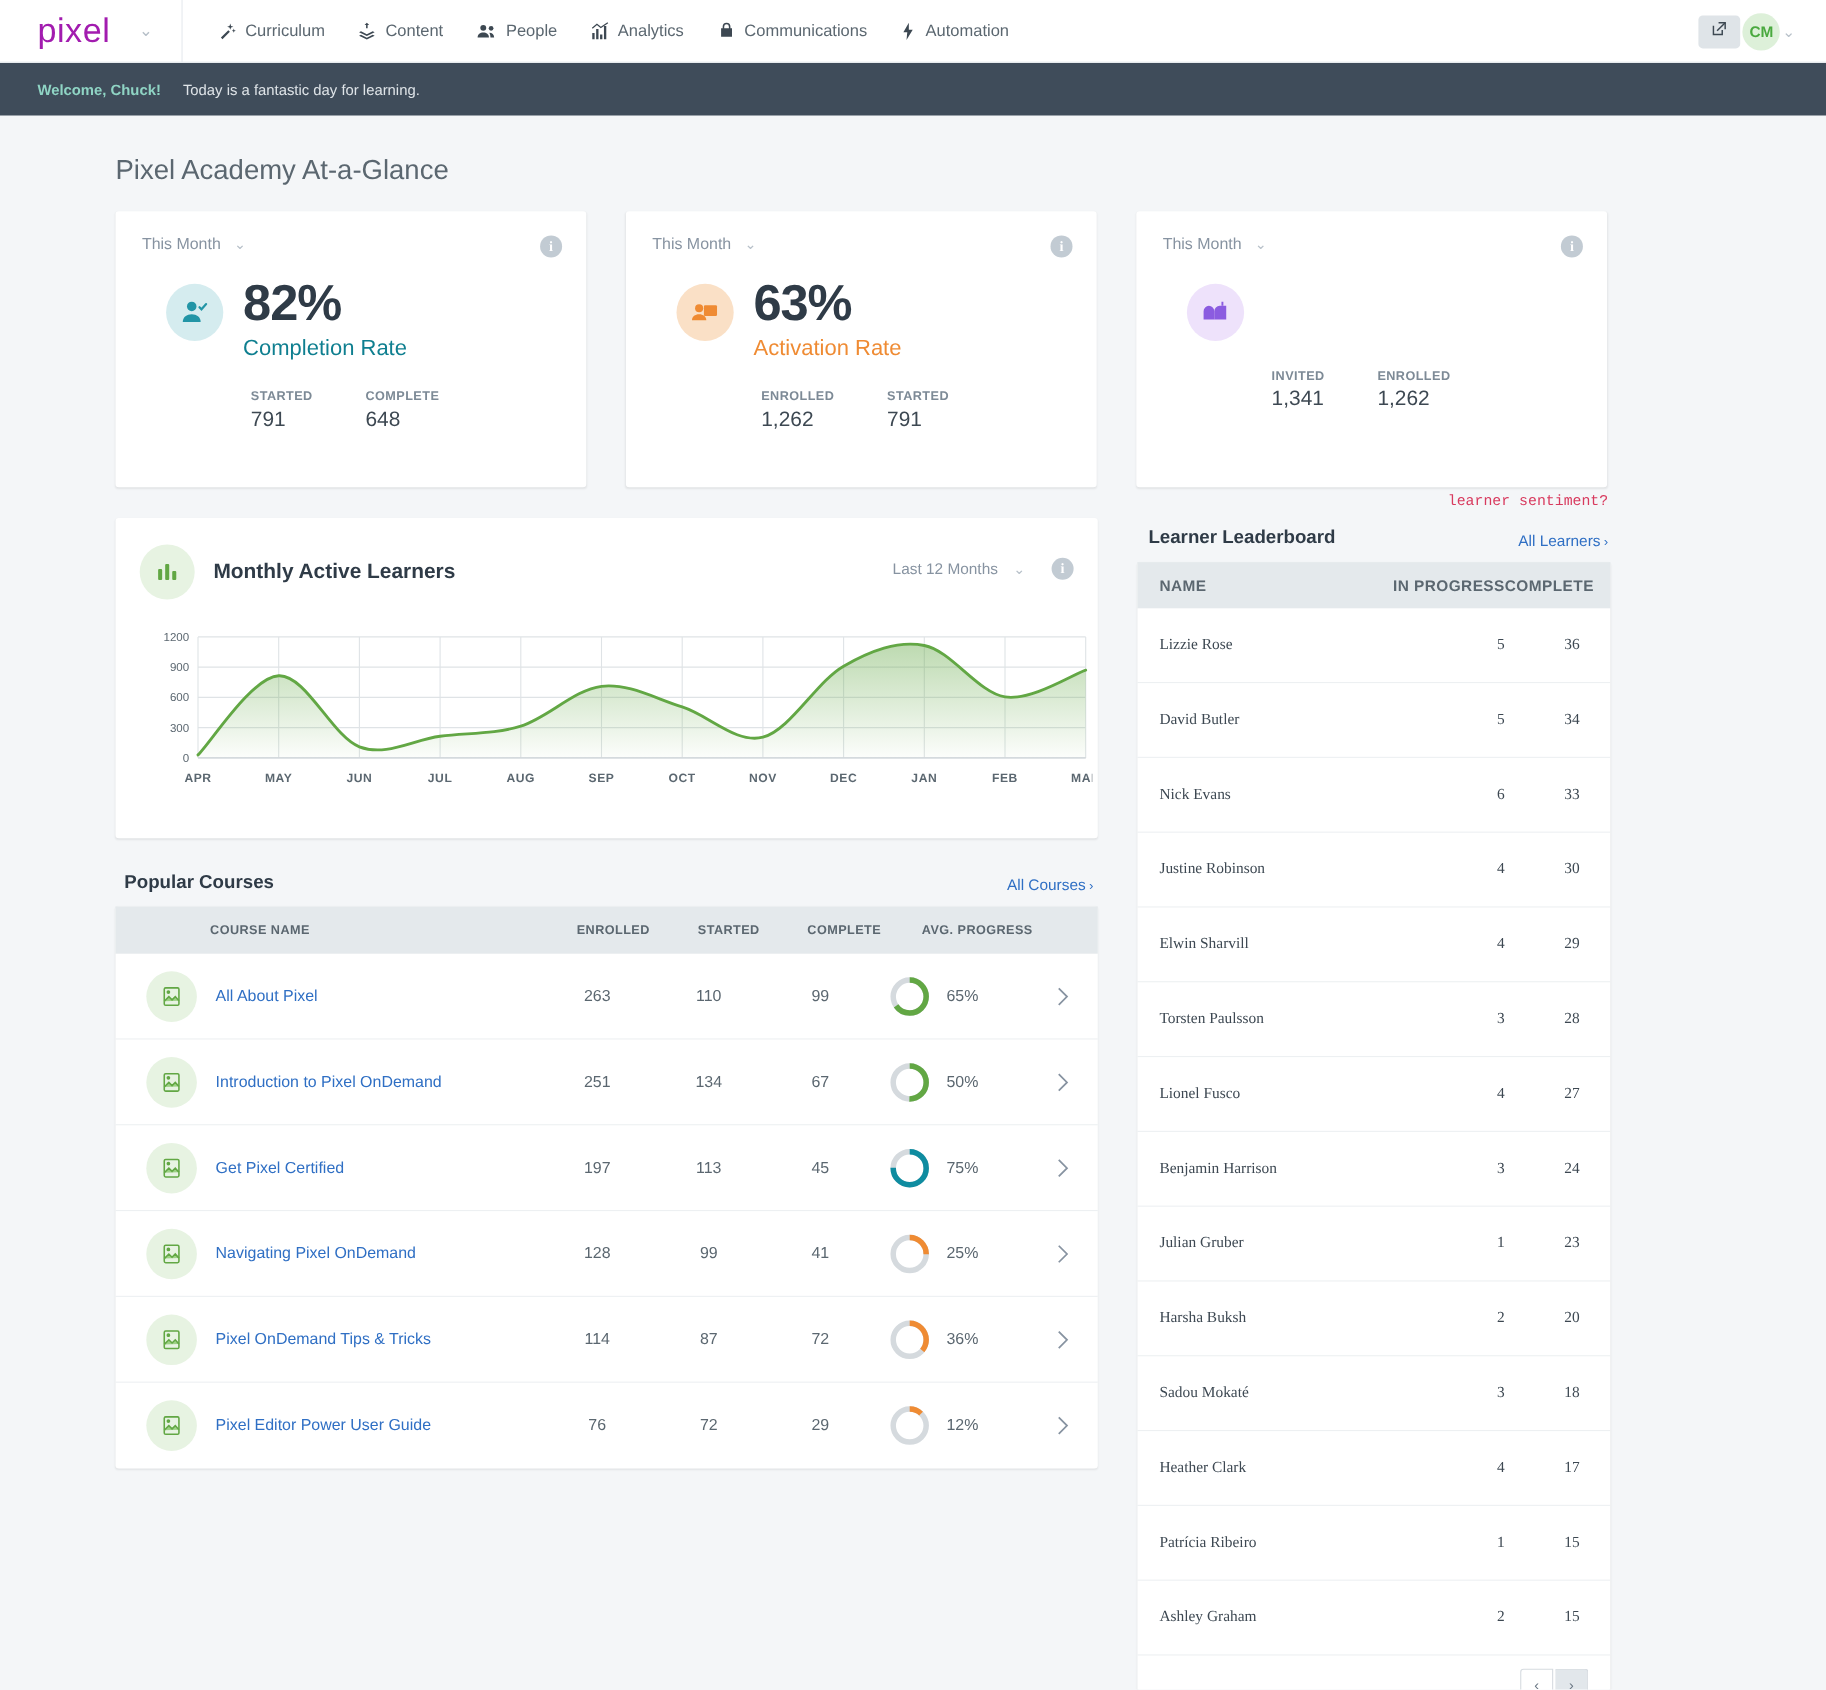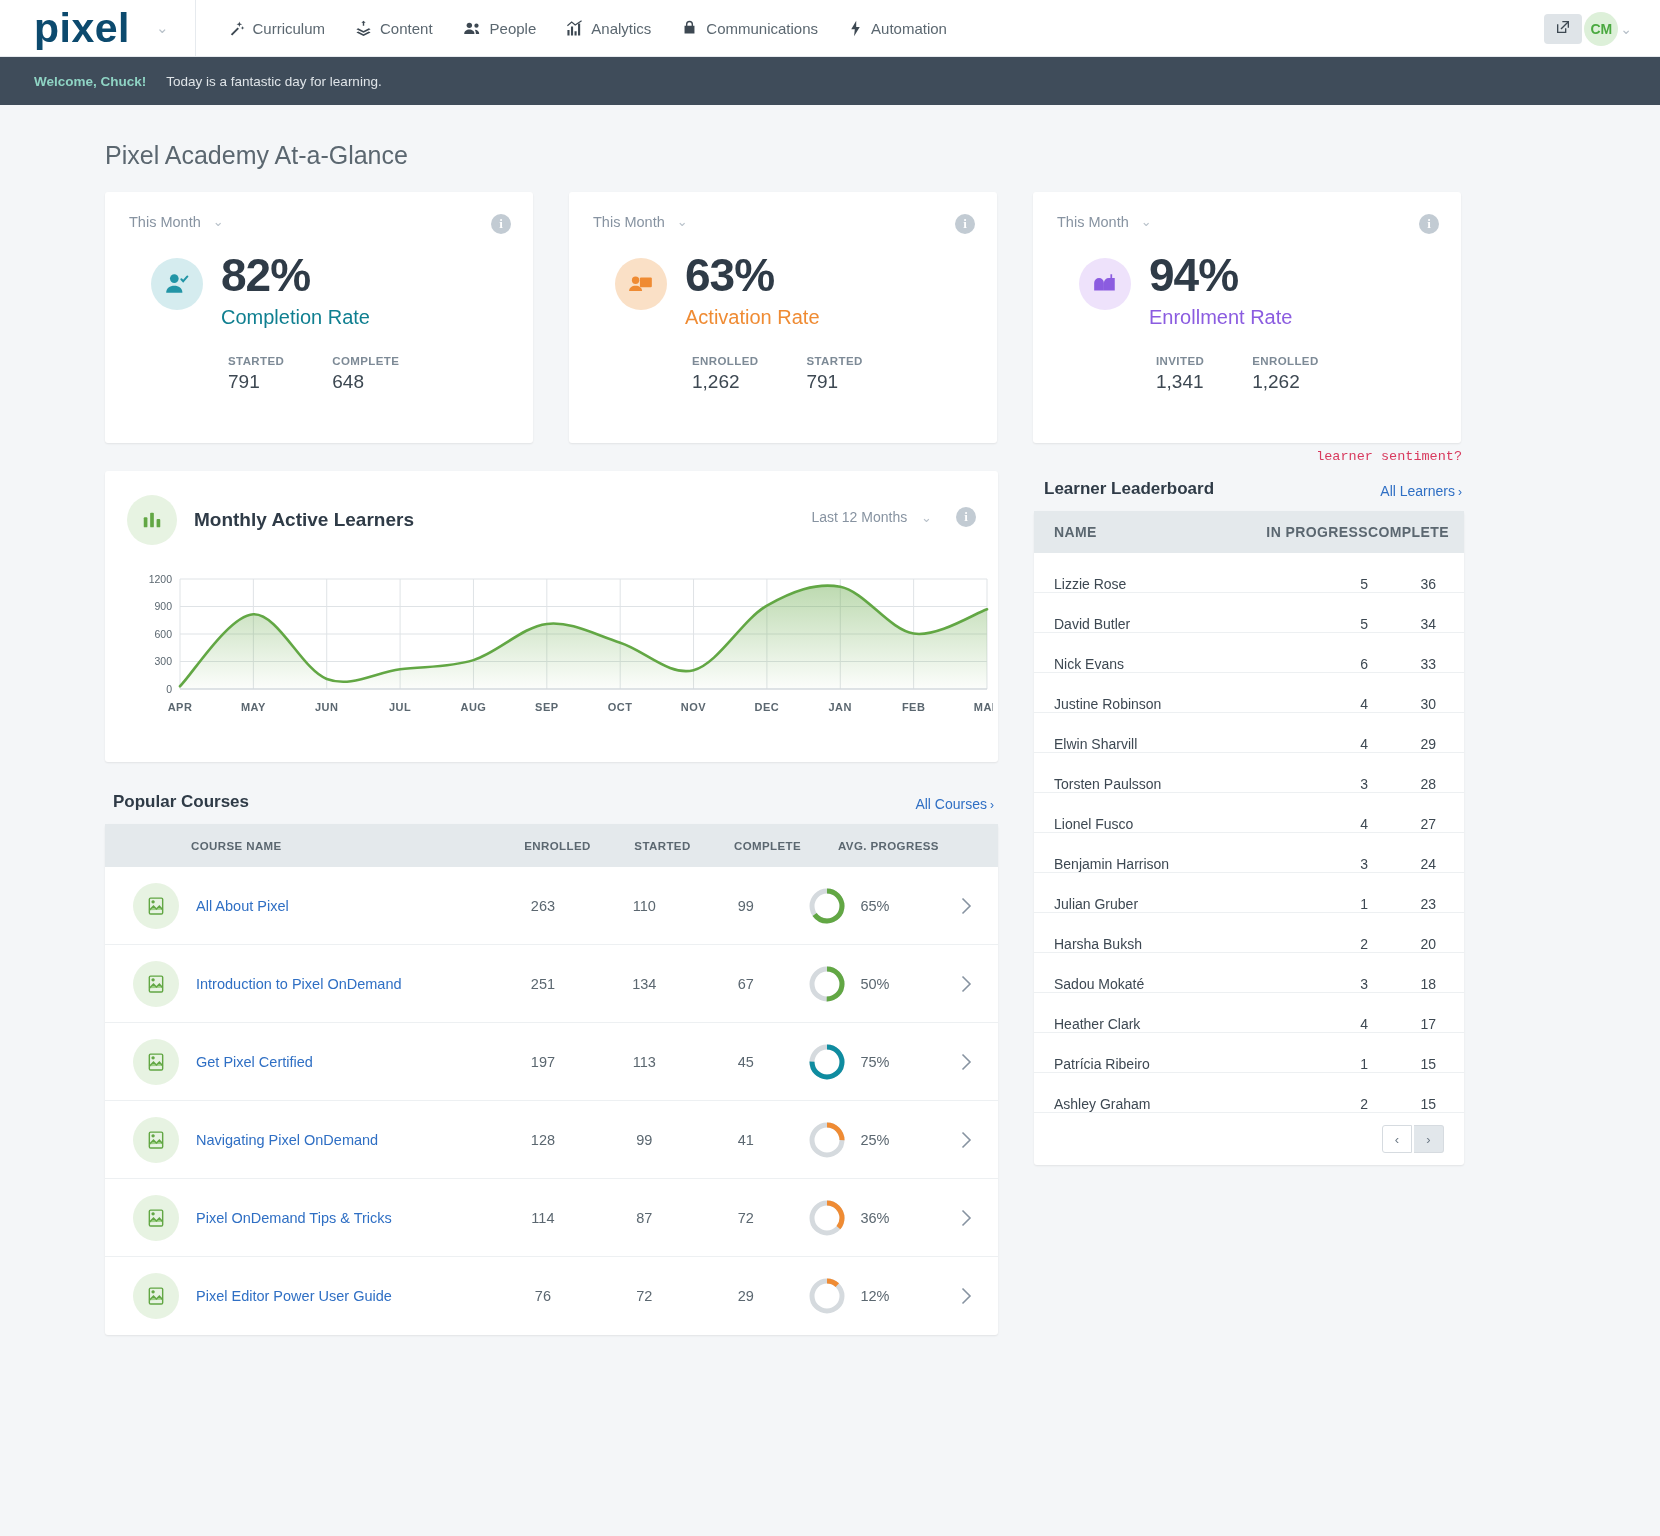--- a/index.html
+++ b/index.html
@@ -13,22 +13,22 @@
 
   
   .topbar {
     height: 57px; background: #ffffff;
     display: flex; align-items: center;
     border-bottom: 1px solid #e6eaee;
     position: relative;
   }
   .logo-wrap { display:flex; align-items:center; padding-left: 34px; height: 100%; }
   .logo {
-    font-size: 41px; letter-spacing: .5px;
-    color: #0c4a6e; font-weight: 700;
+    font-size: 31px; letter-spacing: .5px;
+    color: #a21caf; font-weight: 400;
     font-family: "Liberation Sans", sans-serif;
   }
   .logo-caret { margin-left: 26px; color:#b7c0c9; font-size: 15px; }
   .nav-divider { width:1px; height:57px; background:#e6eaee; margin-left:26px; }
   .nav { display:flex; align-items:center; gap: 30px; padding-left: 32px; }
   .nav-item {
     display:flex; align-items:center; gap:8px;
     font-size:15px; color:#5b6770; cursor:pointer;
   }
   .nav-item svg { display:block; }
@@ -169,22 +169,22 @@
   .lb-title { font-size:17px; font-weight:bold; color:#2f3b47; }
   .lb-card { background:#fff; border-radius:3px; box-shadow:0 1px 2px rgba(0,0,0,.08); }
   .lb-thead {
     background:#e4e9ec; display:flex; align-items:center; height:42px;
     font-size:14px; font-weight:bold; color:#5b6770; letter-spacing:.4px;
   }
   .lb-n { flex:1; padding-left:20px; }
   .lb-p { width:104px; text-align:right; }
   .lb-c { width:96px; text-align:right; padding-right:28px; }
   .lb-row {
-    display:flex; align-items:flex-end; height:40px;
-    border-bottom:1px solid #edf0f2; font-size:14px; color:#3d4852;
+    display:flex; align-items:center; height:68px;
+    border-bottom:1px solid #edf0f2; font-size:14px; color:#3d4852;font-family:Liberation Serif, serif;
   }
   .lb-row .lb-n { font-size:14px; }
   .lb-foot { height:52px; display:flex; align-items:center; justify-content:flex-end; padding-right:20px; gap:2px; }
   .pg-btn {
     width:30px; height:28px; display:flex; align-items:center; justify-content:center;
     border:1px solid #d6dbe0; cursor:pointer; font-size:13px; color:#6b7885;
   }
   .pg-prev { background:#fff; border-radius:3px 0 0 3px; }
   .pg-next { background:#e2e7eb; border-radius:0 3px 3px 0; border-left:none; }
 </style>
@@ -352,24 +352,20 @@
         <span class="sc-caret">⌄</span>
       </div>
       <div class="sc-info">i</div>
       <div class="sc-body">
         <div class="sc-icon" style="background:#eee2fb">
           <svg width="26" height="26" viewBox="0 0 24 24" fill="#8b5ce0">
             <path d="M2 11a4.5 4.5 0 019 0v7H2z"></path>
             <path d="M11 18V11a4.5 4.5 0 014.5-4.5H21V18z"></path>
             <path d="M17 6.5V3h1.6v3.5z"></path>
           </svg>
-        </div>
-        <div>
-          <div class="sc-pct">94%</div>
-          <div class="sc-label" style="color:#8b5ce0">Enrollment Rate</div>
         </div>
       </div>
       <div class="sc-sub">
         <div>
           <div class="sc-sub-k">INVITED</div>
           <div class="sc-sub-v">1,341</div>
         </div>
         <div>
           <div class="sc-sub-k">ENROLLED</div>
           <div class="sc-sub-v">1,262</div>

